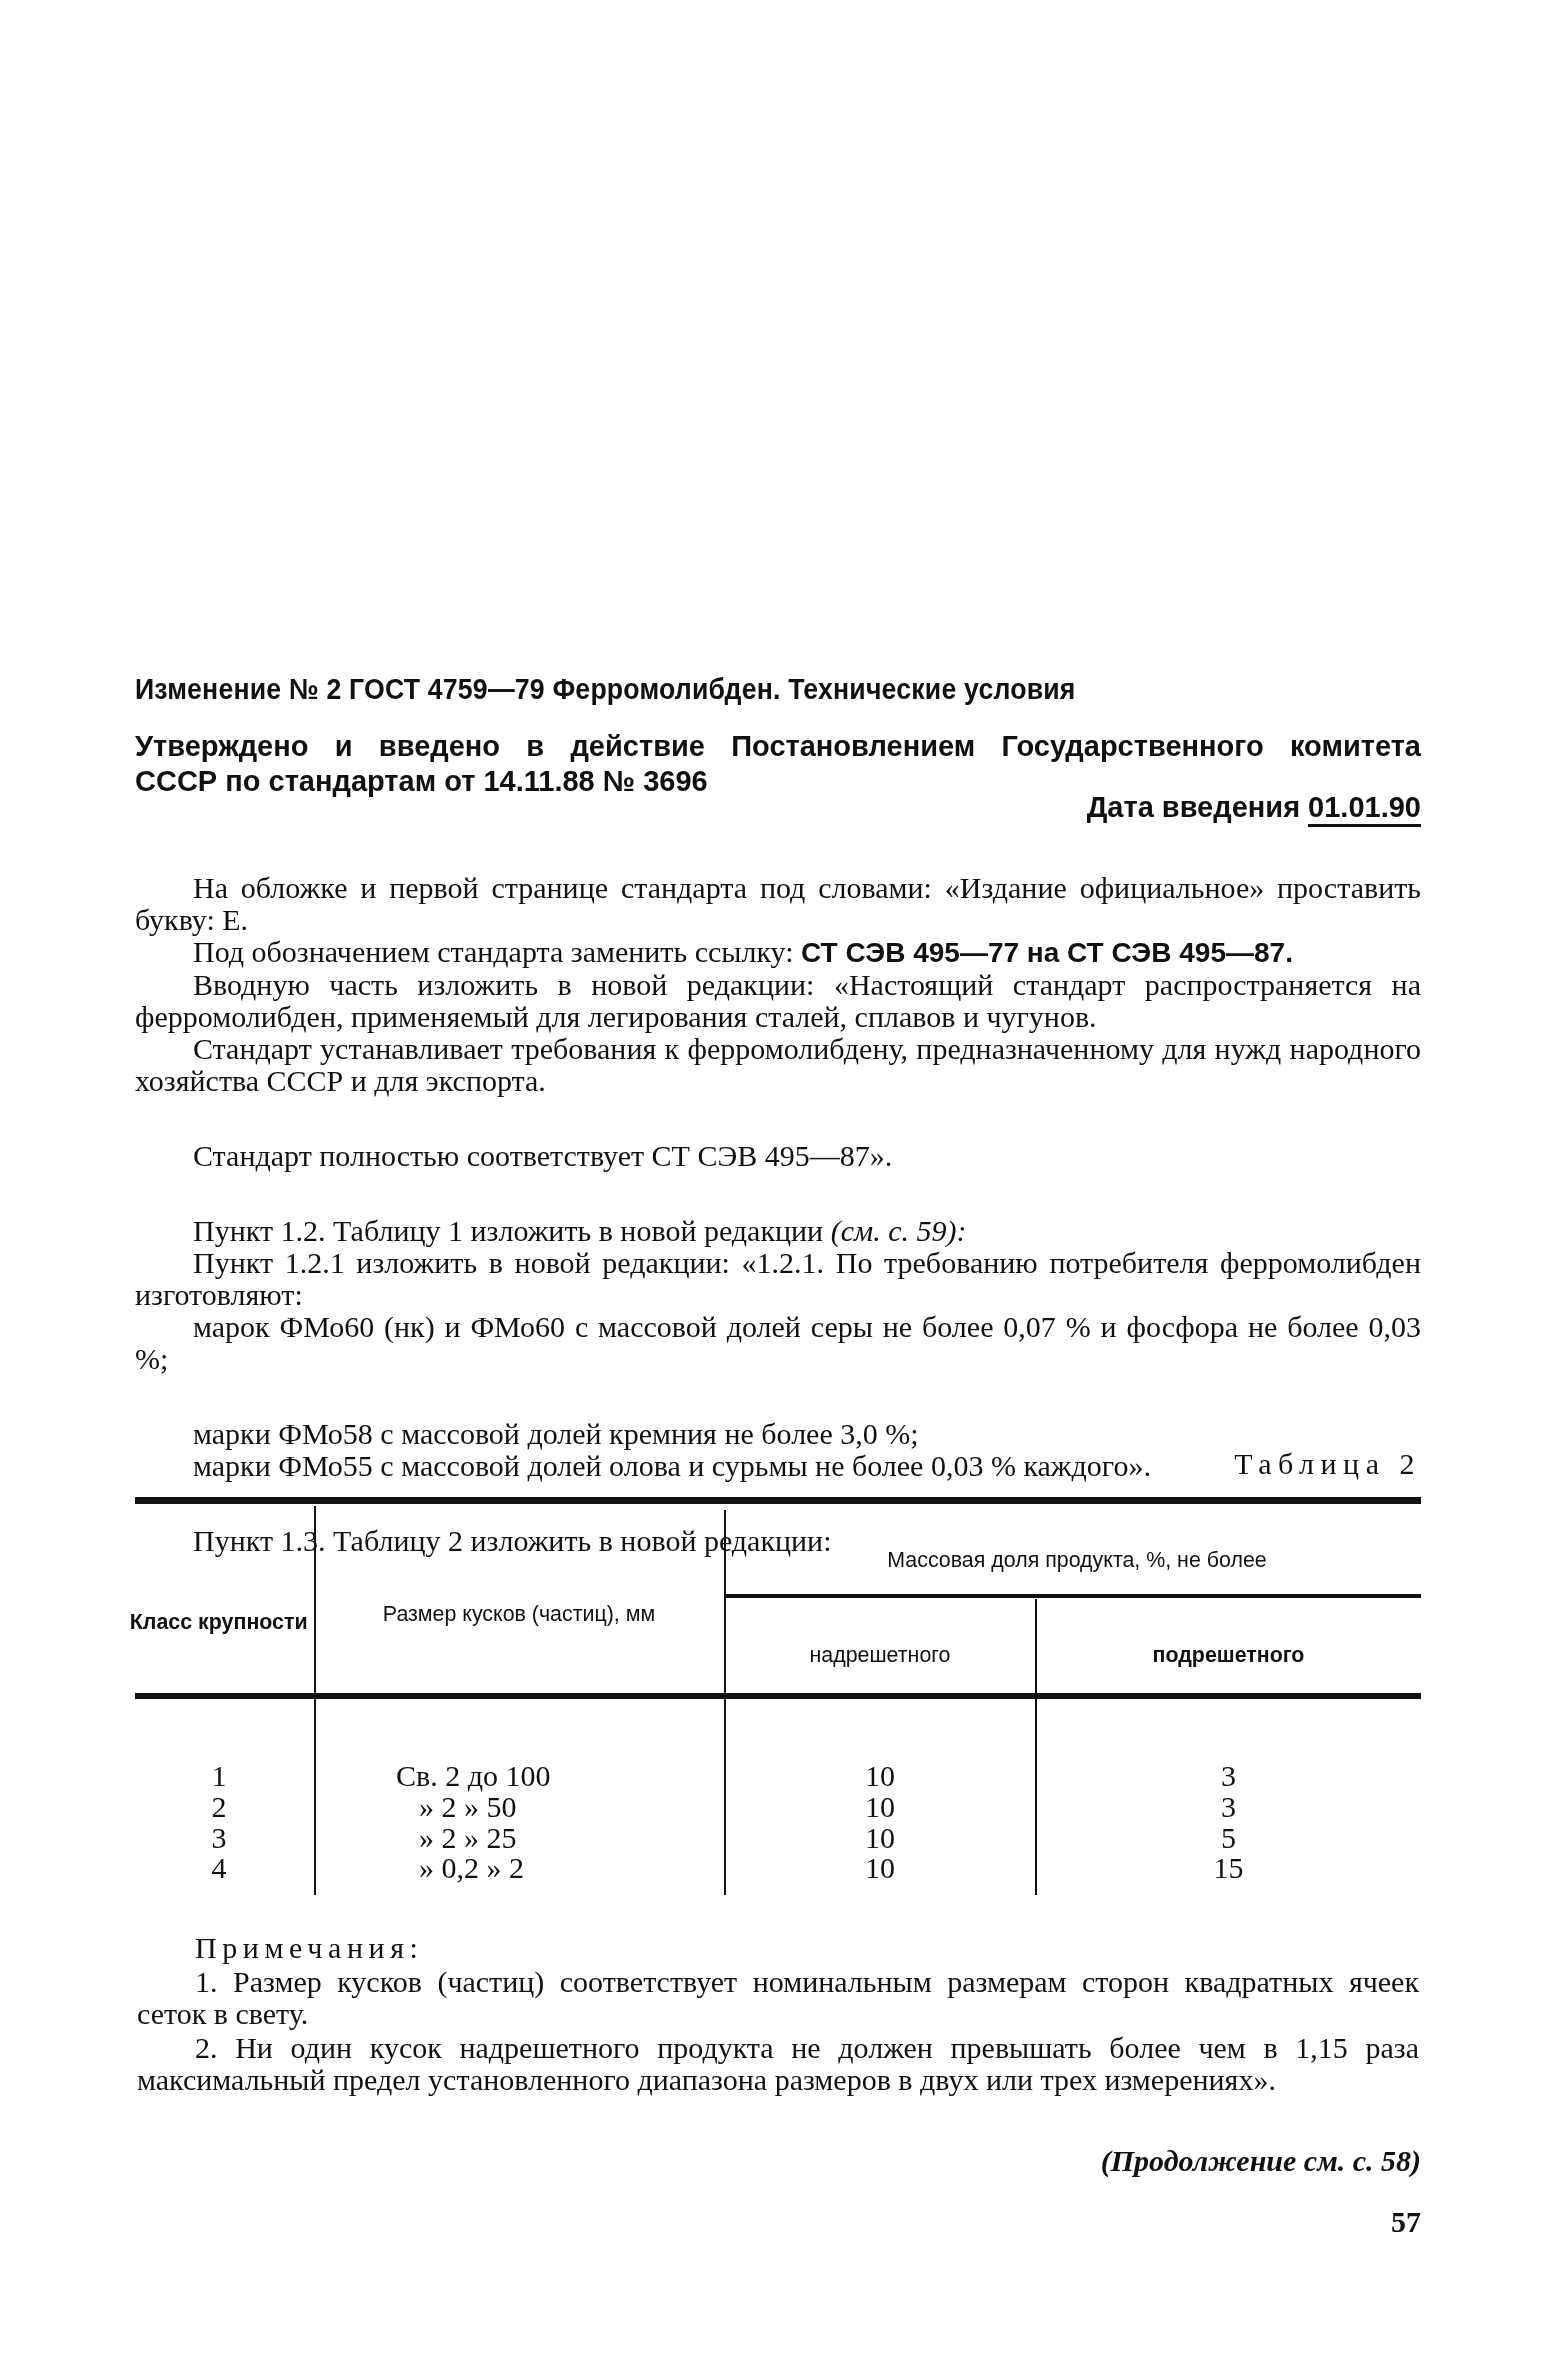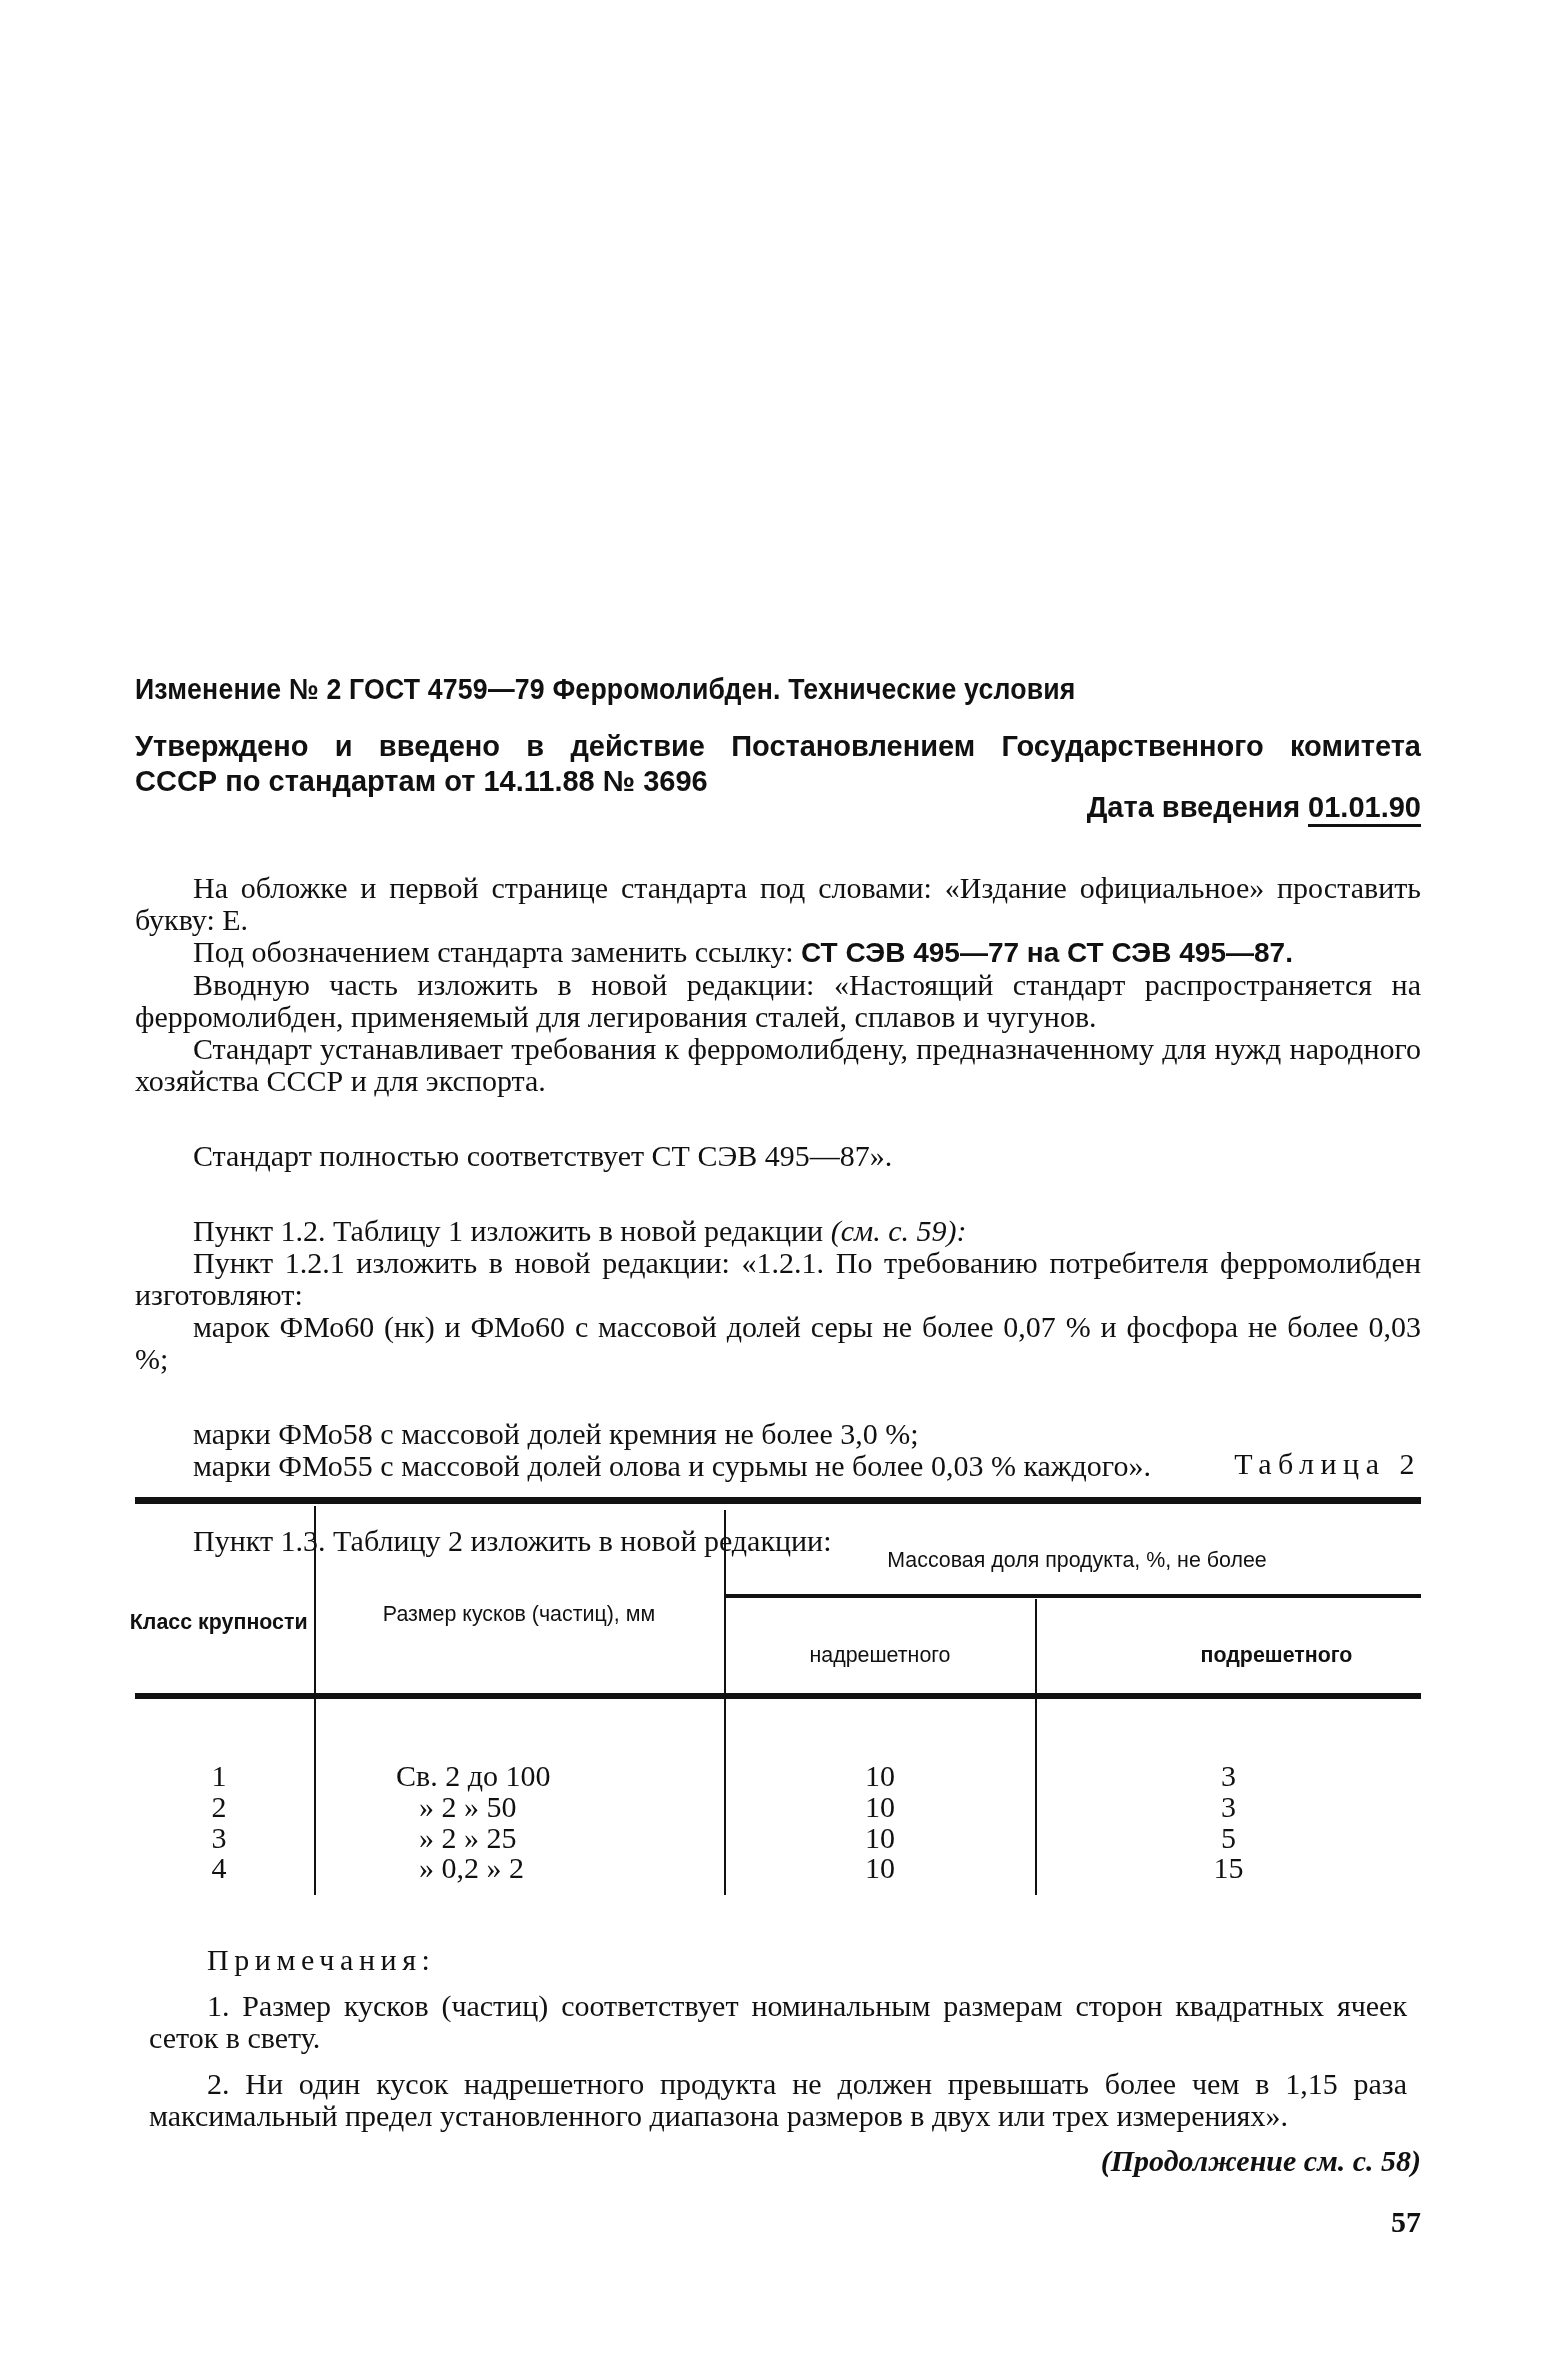--- a/index.html
+++ b/index.html
@@ -21,21 +21,21 @@
   .i { font-style:italic; }
   .tcap { position:absolute; top:1447px; right:0; font-size:30px; letter-spacing:6.5px; }
   .rule-top { position:absolute; top:1497px; left:0; width:1286px; height:6.5px; background:#111; }
   .rule-mid { position:absolute; top:1693px; left:0; width:1286px; height:5.6px; background:#111; }
   .rule-sub { position:absolute; top:1594px; left:589px; width:697px; height:3.7px; background:#111; }
   .vl { position:absolute; width:1.9px; background:#111; }
   .cell { position:absolute; text-align:center; }
   .hdr { font-family:"Liberation Sans","DejaVu Sans",sans-serif; font-size:21.4px; line-height:24px; }
   .data { font-size:30px; line-height:31px; }
   .notes { position:absolute; top:1930px; left:0; width:1286px; font-size:30px; line-height:32px; }
-  .notes p { margin:14px; text-indent:58px; text-align:justify; }
+  .notes p { margin:2px; text-indent:58px; text-align:justify; }
   .spaced { letter-spacing:5.6px; }
   .cont { position:absolute; top:2144px; right:0; font-style:italic; font-weight:bold; font-size:30px;margin-left:11px; }
   .pageno { position:absolute; top:2205px; right:0; font-weight:bold; font-size:30px; font-family:Liberation Serif, serif; }
 </style>
 </head>
 <body>
 
 <div class="page">
 
   <div class="title">Изменение № 2 ГОСТ 4759—79 Ферромолибден. Технические условия</div>
@@ -74,21 +74,21 @@
     <div class="vl" style="left:589px; top:1510px; height:185px;"></div>
     <div class="vl" style="left:900px; top:1599px; height:96px;"></div>
     <div class="vl" style="left:179px; top:1699px; height:196px;"></div>
     <div class="vl" style="left:589px; top:1699px; height:196px;"></div>
     <div class="vl" style="left:900px; top:1699px; height:196px;"></div>
 
     <div class="cell hdr" style="left:-9.3px; top:1610px; width:186px; font-weight:bold;">Класс крупности</div>
     <div class="cell hdr" style="left:186px; top:1602px; width:396px;">Размер кусков (частиц), мм</div>
     <div class="cell hdr" style="left:653px; top:1548px; width:578px; padding:0 56px; box-sizing:border-box;">Массовая доля продукта, %, не более</div>
     <div class="cell hdr" style="left:591px; top:1643px; width:308px;">надрешетного</div>
-    <div class="cell hdr" style="left:901px; top:1643px; width:385px; font-weight:bold;margin-left:48px;">подрешетного</div>
+    <div class="cell hdr" style="left:901px; top:1643px; width:385px; font-weight:bold;">подрешетного</div>
 
     <div id="t2rows">
       <div>
         <div class="cell data" style="left:0; top:1760px; width:168px;">1</div>
         <div class="cell data" style="left:261px; top:1760px; width:261px; text-align:left;">Св. 2 до 100</div>
         <div class="cell data" style="left:591px; top:1760px; width:308px;">10</div>
         <div class="cell data" style="left:901px; top:1760px; width:385px;">3</div>
       </div>
       <div>
         <div class="cell data" style="left:0; top:1791px; width:168px;">2</div>

